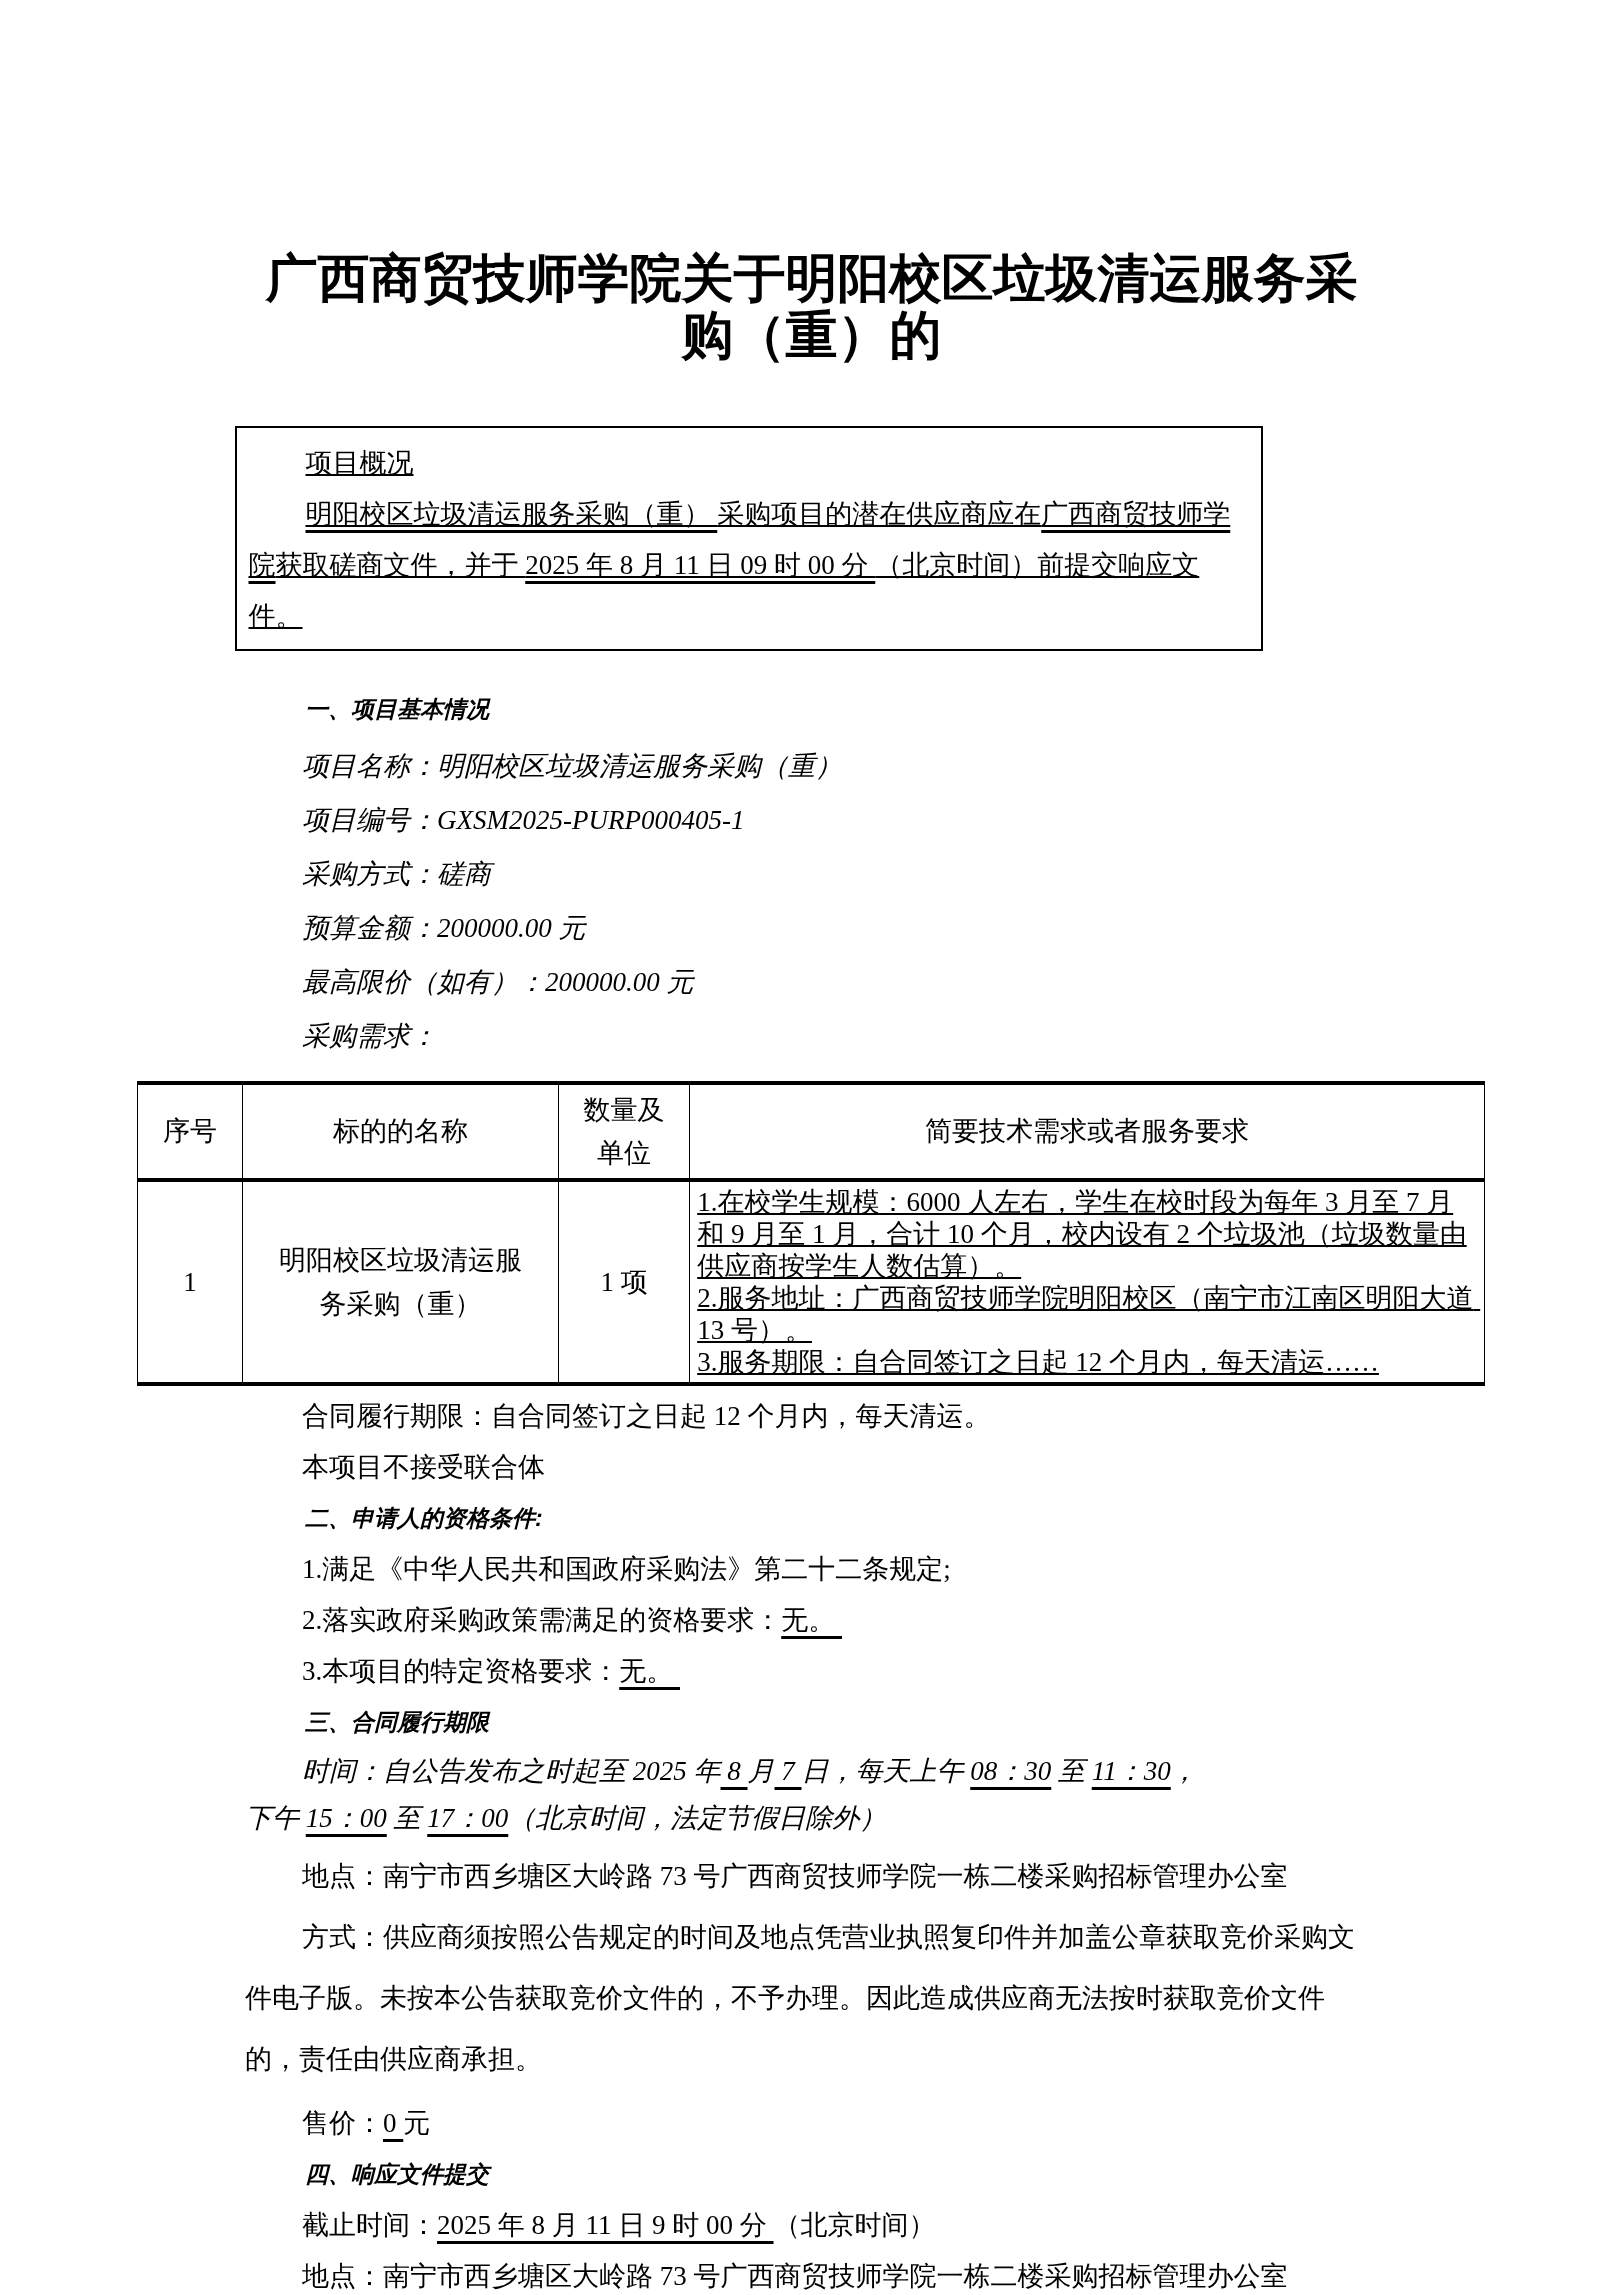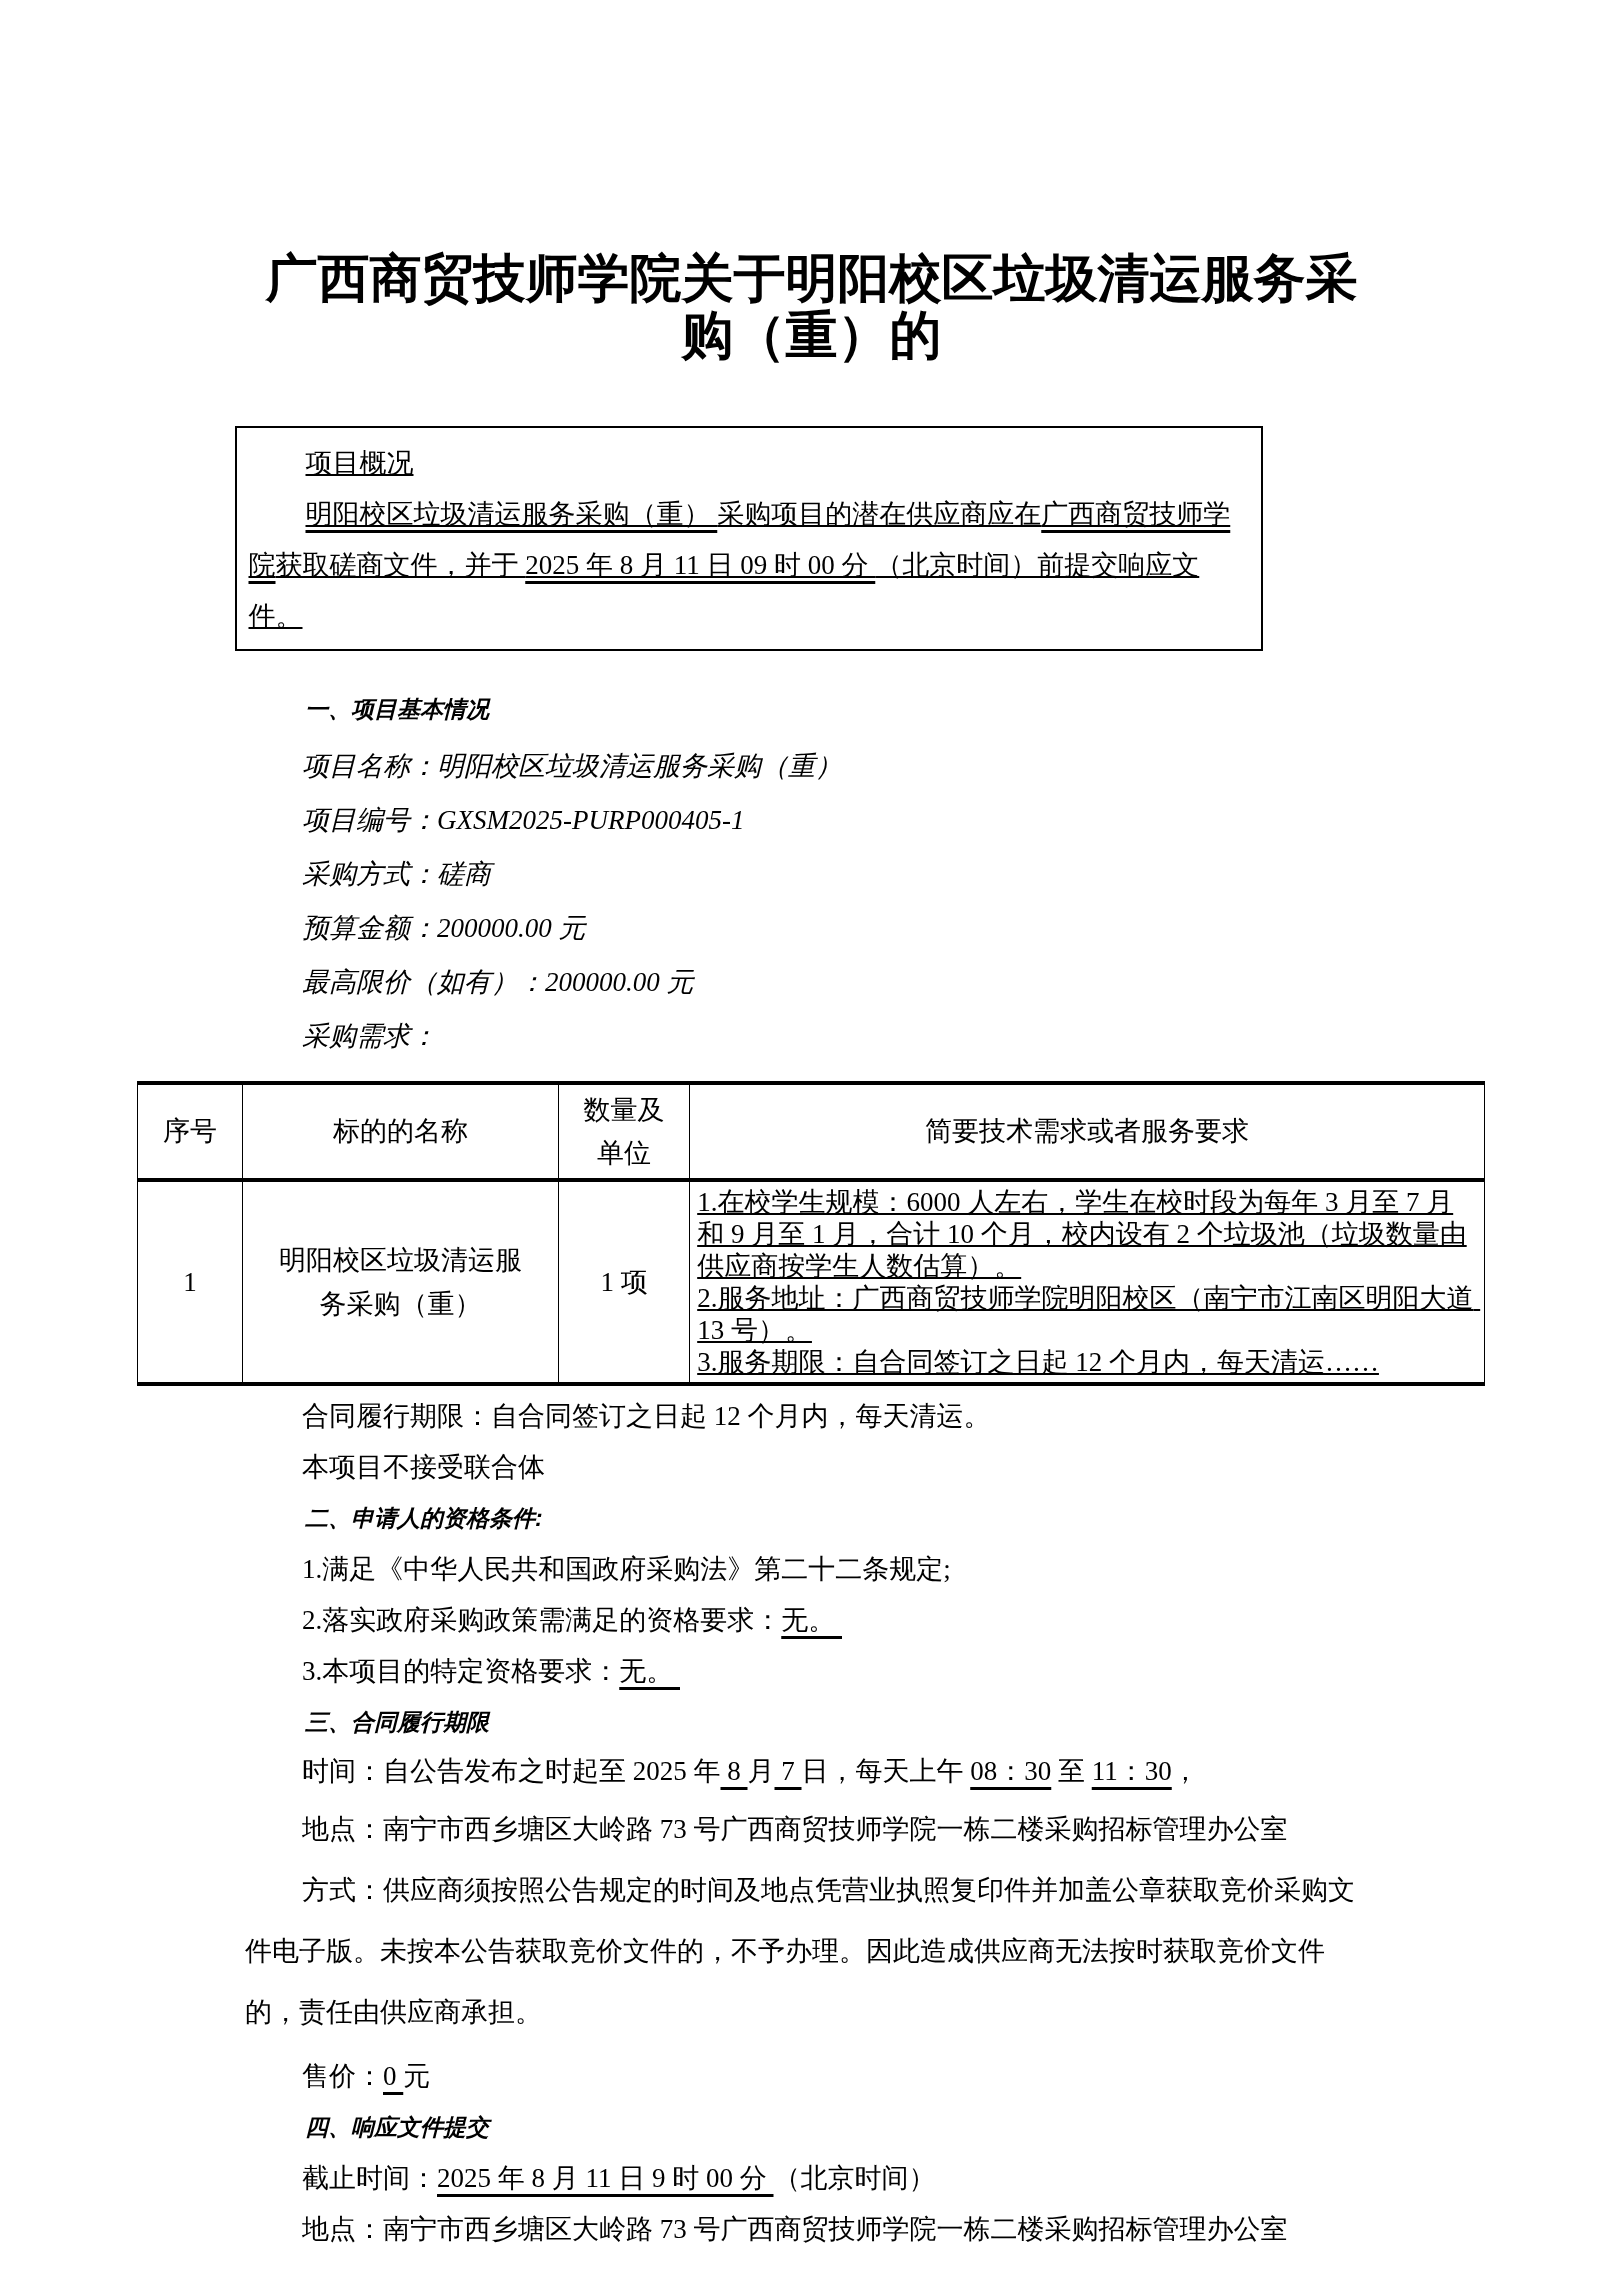--- a/index.html
+++ b/index.html
@@ -51,21 +51,21 @@
     font-weight:normal; text-align:center; vertical-align:middle;
     line-height:43px; padding:3.1px 12.3px; border-bottom:4.6px solid #000;
   }
   table.req td { vertical-align:middle; }
   td.center { text-align:center; line-height:44px; padding:3.1px 28px; }
   td.reqcell { padding:4.1px 7.2px; line-height:32px; text-align:left;text-decoration:underline; }
   td.reqcell div { white-space:pre-wrap; }
 
   .para { line-height:51px; text-indent:57px; white-space:pre-wrap; }
   .para.cont { text-indent:0; }
-  .tight { line-height:47px; }
+  .tight { line-height:47px;font-style:italic; }
   .wide { line-height:61px; }
   .sp10 { margin-top:5.1px; }
   .sp16 { margin-top:8.2px; }
   .sp18 { margin-top:9.2px; }
 
   .u {
     text-decoration:underline;
     text-decoration-thickness:2.6px;
     text-underline-offset:6.6px;
     text-decoration-skip-ink:none;
@@ -128,20 +128,21 @@
   <div class="para sp10">合同履行期限：自合同签订之日起 12 个月内，每天清运。</div>
   <div class="para">本项目不接受联合体</div>
 
   <div class="sec-h">二、申请人的资格条件:</div>
   <div class="para"><span>1.满足《中华人民共和国政府采购法》第二十二条规定;</span></div>
   <div class="para"><span>2.落实政府采购政策需满足的资格要求：</span><span class="u">无。 </span></div>
   <div class="para"><span>3.本项目的特定资格要求：</span><span class="u">无。 </span></div>
 
   <div class="sec-h">三、合同履行期限</div>
   <div class="para tight"><span>时间：自公告发布之时起至 2025 年</span><span class="u"> 8 </span><span>月</span><span class="u"> 7 </span><span>日，每天上午 </span><span class="u">08：30</span><span> 至 </span><span class="u">11：30</span><span>，</span></div>
+  <div class="para tight cont"><span>下午 </span><span class="u">15：00</span><span> 至 </span><span class="u">17：00</span><span>（北京时间，法定节假日除外）</span></div>
   <div class="para sp18">地点：南宁市西乡塘区大岭路 73 号广西商贸技师学院一栋二楼采购招标管理办公室</div>
   <div class="para wide sp10">方式：供应商须按照公告规定的时间及地点凭营业执照复印件并加盖公章获取竞价采购文件电子版。未按本公告获取竞价文件的，不予办理。因此造成供应商无法按时获取竞价文件的，责任由供应商承担。</div>
   <div class="para sp16"><span>售价：</span><span class="u">0 </span><span>元</span></div>
 
   <div class="sec-h">四、响应文件提交</div>
   <div class="para"><span>截止时间：</span><span class="u">2025 年 8 月 11 日 9 时 00 分 </span><span>（北京时间）</span></div>
   <div class="para">地点：南宁市西乡塘区大岭路 73 号广西商贸技师学院一栋二楼采购招标管理办公室</div>
 
 </div>
 

